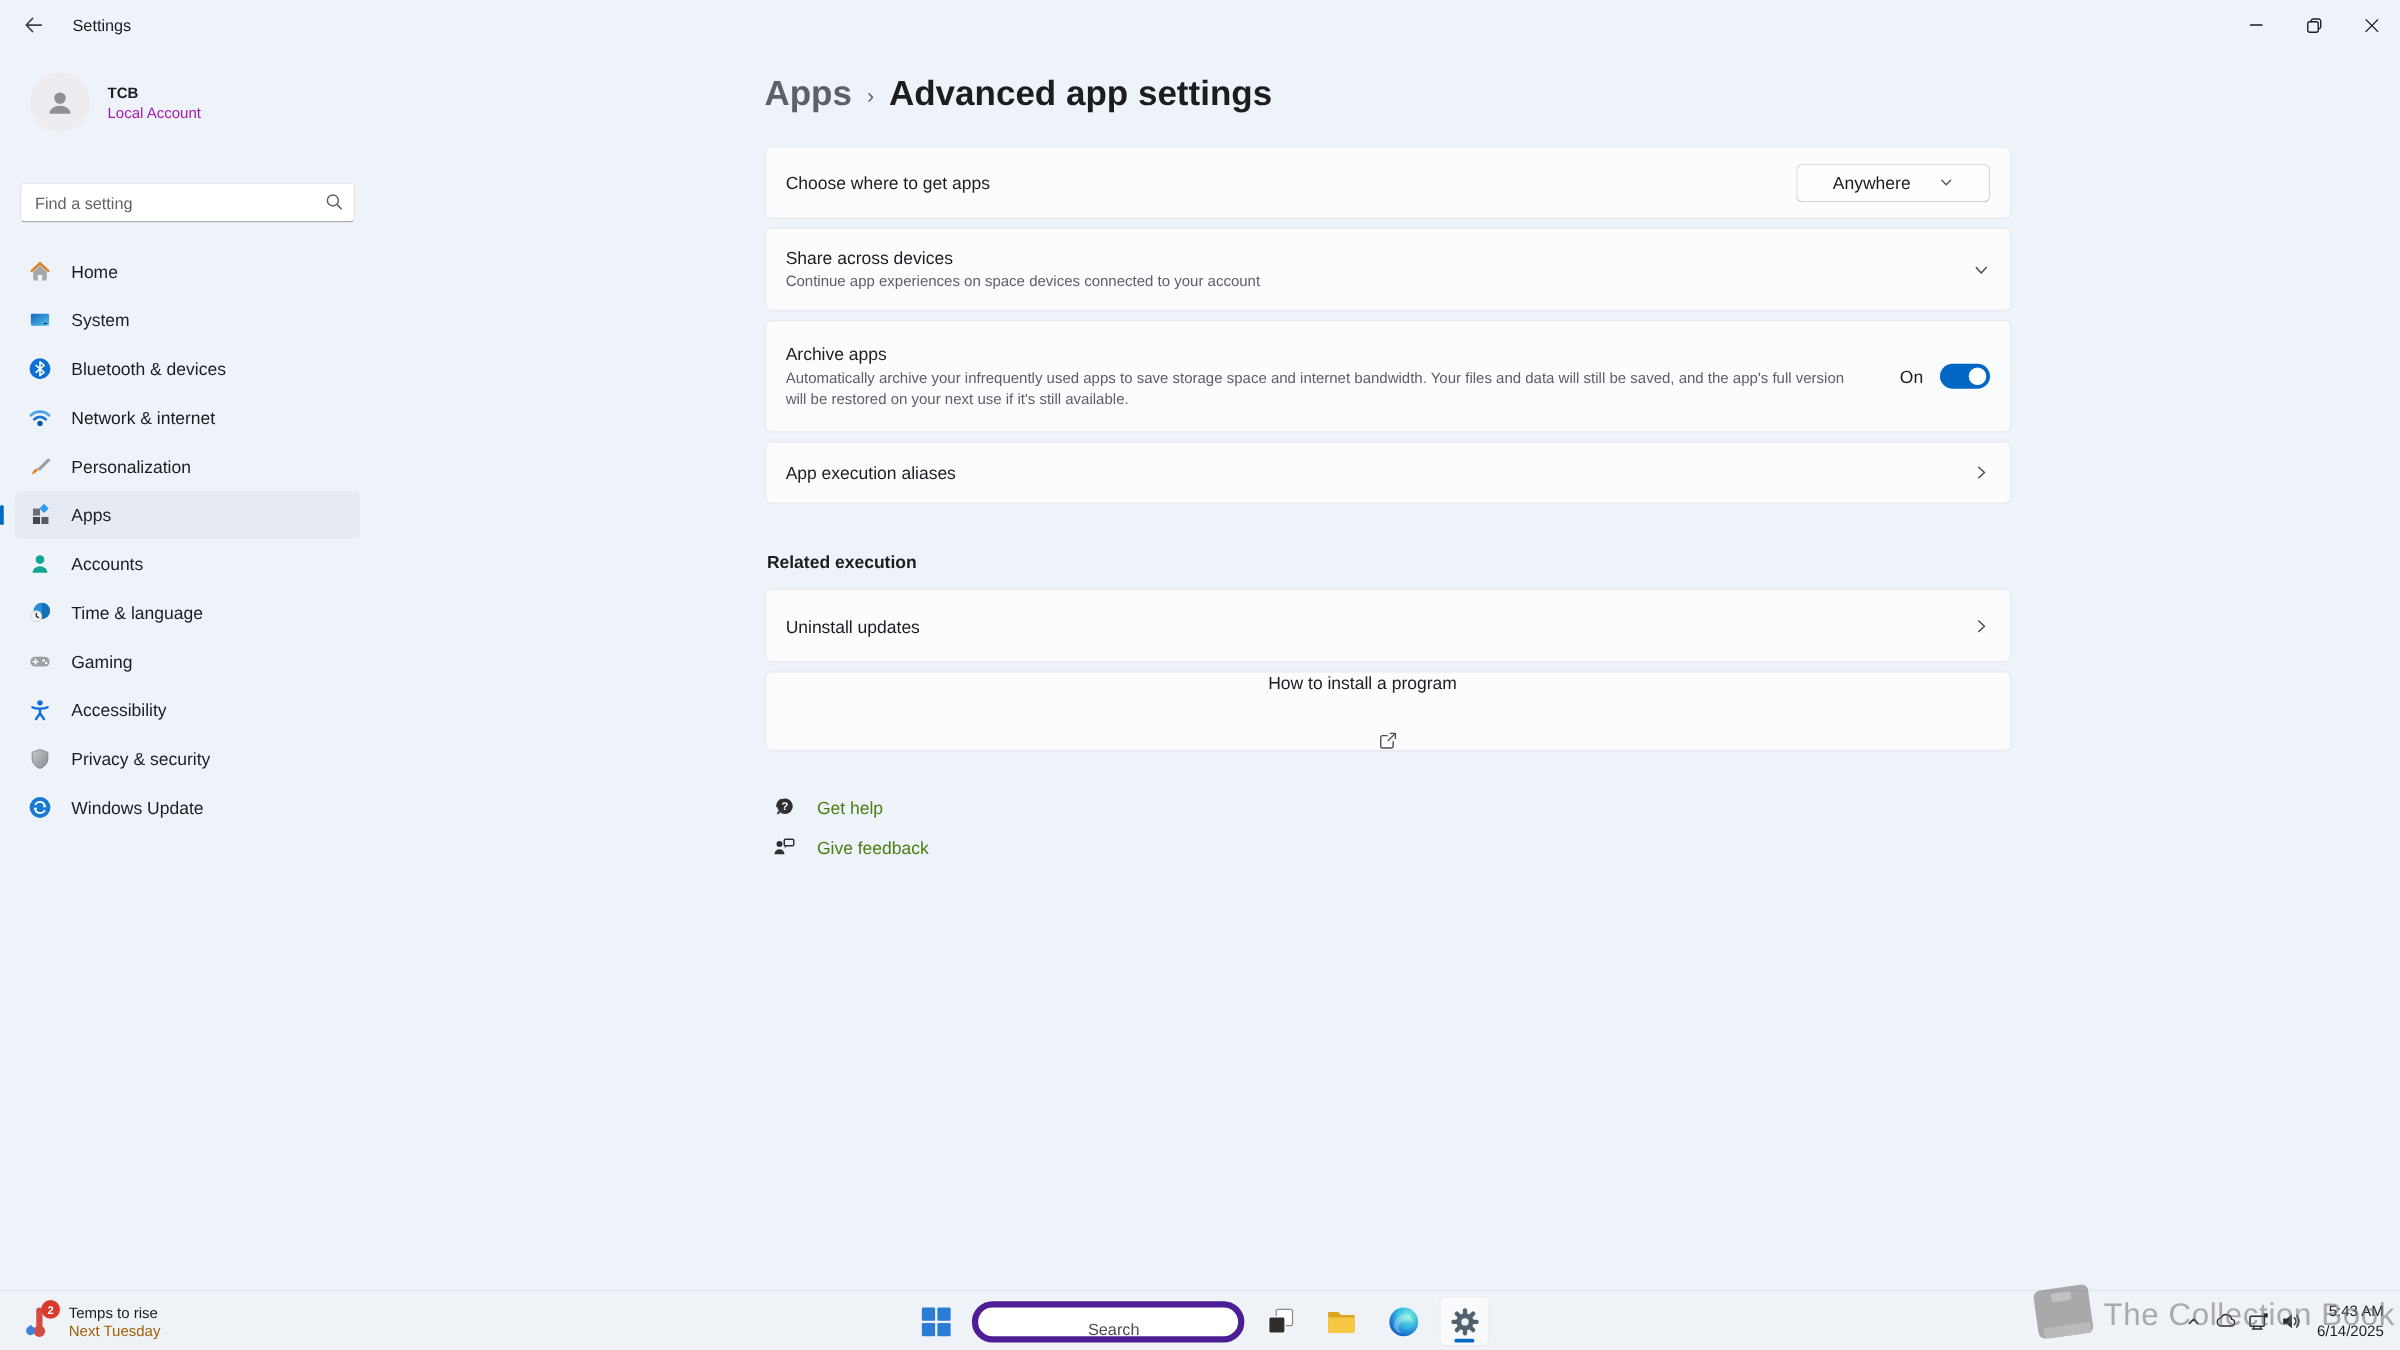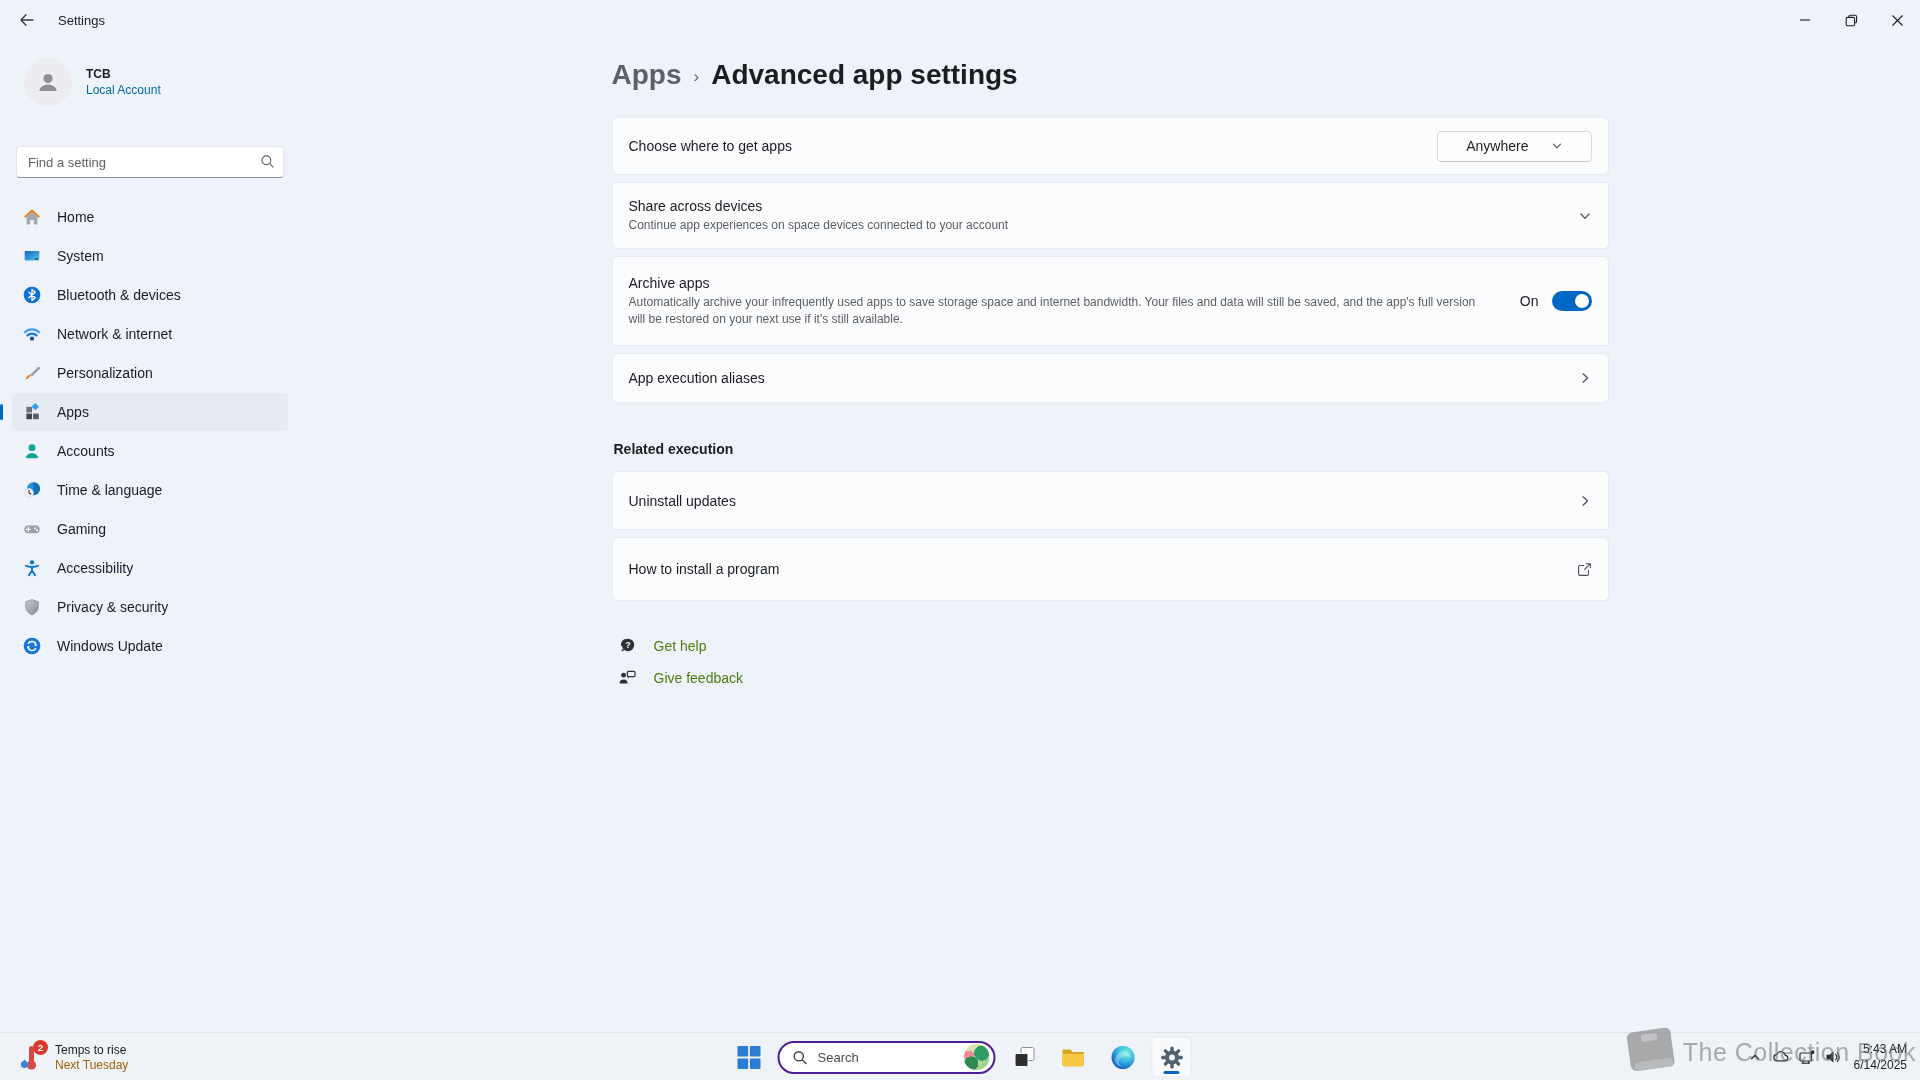--- a/index.html
+++ b/index.html
@@ -11,40 +11,40 @@
   .back-btn { width:38px; height:32px; margin-left:8px; border-radius:4px; display:flex; align-items:center; justify-content:center; cursor:pointer; }
   .tb-title { font-size:13px; margin-left:12px; }
   .win-controls { margin-left:auto; display:flex; height:40px; }
   .wc-btn { width:46px; height:40px; display:flex; align-items:center; justify-content:center; }
 
   
   .sidebar { position:absolute; top:40px; left:0; width:300px; bottom:48px; }
   .account { display:flex; align-items:center; gap:14px; margin:18px 0 0 24px; }
   .avatar { width:48px; height:48px; border-radius:50%; background:#ededf1; display:flex; align-items:center; justify-content:center; }
   .acc-name { font-size:12px; font-weight:700; }
-  .acc-type { font-size:12px; color:#0369a1; margin-top:2px; }
+  .acc-type { font-size:12px; color:#a21caf; margin-top:2px; }
   .search-wrap { position:relative; margin:40px 16px 0 16px; }
   .search-input { width:100%; height:32px; background:#fff; border:1px solid #e4e4e7; border-bottom:1px solid #8d9096; border-radius:4px; padding:0 32px 0 11px; font-size:13px; font-family:"Liberation Sans",sans-serif; color:#1b1d21; outline:none; }
   .search-input::placeholder { color:#5f6368; }
   .search-glyph { position:absolute; right:9px; top:8px; }
   .nav { margin-top:20px; }
   .nav-item { position:relative; display:flex; align-items:center; gap:16px; height:38px; margin:1px 12px; padding:0 11px; border-radius:4px; font-size:14px; cursor:pointer; }
   .nav-item.selected { background:#e6ebf3; }
   .pill { position:absolute; left:-12px; top:11px; width:3px; height:16px; border-radius:2px; background:#0067c4; }
   .nav-ico { width:18px; height:18px; flex:0 0 18px; }
 
   
   .main { position:absolute; left:300px; top:40px; right:0; bottom:48px; overflow:hidden; }
   .content { width:997px; margin:0 auto; padding-top:19px; }
   .breadcrumb { display:flex; align-items:center; gap:12px; font-size:28px; font-weight:600; margin-bottom:26px; }
   .crumb-parent { color:#5d6067; cursor:pointer; }
   .crumb-sep { font-size:17px; color:#5d6067; font-weight:400; padding-top:4px; }
   .card { background:#fbfcfe; border:1px solid #e7e9ee; border-radius:5px; display:flex; align-items:center; padding:0 16px; margin-bottom:7px; }
   .card.c1 { height:58px; } .card.c2 { height:67px; } .card.c3 { height:90px; }
-  .card.c4 { height:50px; } .card.c5 { height:59px; } .card.c6 { height:64px; }
+  .card.c4 { height:50px; } .card.c5 { height:59px; } .card.c6 { height:64px;flex-direction:column; }
   .card-text { flex:1; padding-right:40px; }
   .card-label { font-size:14px; }
   .card-desc { font-size:12px; color:#5c5f66; margin-top:3px; line-height:1.38; max-width:880px; }
   .select-btn { display:flex; align-items:center; gap:22px; height:31px; padding:0 28px; background:#fefeff; border:1px solid #d8dade; border-bottom-color:#c6c8cc; border-radius:5px; font-size:14px; cursor:pointer; }
   .toggle-group { display:flex; align-items:center; gap:13px; }
   .toggle-label { font-size:14px; }
   .toggle { width:40px; height:20px; border-radius:10px; background:#0067c4; position:relative; cursor:pointer; }
   .knob { position:absolute; right:3px; top:3px; width:14px; height:14px; background:#fff; border-radius:50%; }
   .section-heading { font-size:14px; font-weight:600; margin:38px 0 14px 2px; }
   .help { margin-top:32px; padding-left:6px; display:flex; flex-direction:column; gap:7px; }
@@ -55,21 +55,21 @@
   .taskbar { position:absolute; left:0; right:0; bottom:0; height:48px; background:#eff2f7; border-top:1px solid #e0e3e9; }
   .widget { position:absolute; left:8px; top:3px; height:42px; display:flex; align-items:center; gap:9px; padding:0 10px; border-radius:4px; cursor:pointer; }
   .widget-l1 { font-size:12px; color:#1b1d21; }
   .widget-l2 { font-size:12px; color:#a16207; margin-top:1px; }
   .thermo-wrap { position:relative; width:28px; height:30px; }
   .thermo-badge { position:absolute; top:-2px; right:-2px; width:15px; height:15px; border-radius:50%; background:#d83b2e; color:#fff; font-size:9px; font-weight:700; display:flex; align-items:center; justify-content:center; }
   .tb-center { position:absolute; left:50%; transform:translateX(-50%); top:4px; height:40px; display:flex; align-items:center; gap:9px; }
   .tb-icon { width:40px; height:40px; border-radius:5px; display:flex; align-items:center; justify-content:center; position:relative; cursor:pointer; }
   .tb-icon.active { background:rgba(255,255,255,.6); border:1px solid rgba(0,0,0,.05); }
   .active-bar { position:absolute; bottom:2px; left:50%; transform:translateX(-50%); width:16px; height:3px; border-radius:2px; background:#0067c4; }
-  .search-pill { display:flex; align-items:center; gap:10px; width:218px; height:33px; border-radius:17px; background:#fff; border:2px solid #4c1d95; padding:0 4px 0 13px; cursor:pointer; }
+  .search-pill { display:flex; align-items:center; gap:10px; width:218px; height:33px; border-radius:17px; background:#fff; border:5px solid #4c1d95; padding:0 4px 0 13px; cursor:pointer;flex-direction:column; }
   .search-pill-text { font-size:13px; color:#494c50; flex:1; }
   .pill-img { width:26px; height:26px; border-radius:50%; background:
       radial-gradient(circle at 30% 75%, #2e8b4f 0 26%, transparent 27%),
       radial-gradient(circle at 22% 45%, #ef8aa0 0 20%, transparent 21%),
       radial-gradient(circle at 70% 35%, #2f9e64 0 30%, transparent 31%),
       linear-gradient(135deg,#f4e0b8 0%, #bfe3a8 55%, #7ec86f 100%); }
   .tray { position:absolute; right:0; top:0; height:48px; display:flex; align-items:center; }
   .tray-ico { width:26px; height:28px; display:flex; align-items:center; justify-content:center; border-radius:4px; cursor:pointer; }
   .clock { text-align:right; font-size:12px; line-height:1.35; margin:0 13px 0 8px; cursor:pointer; }
 

